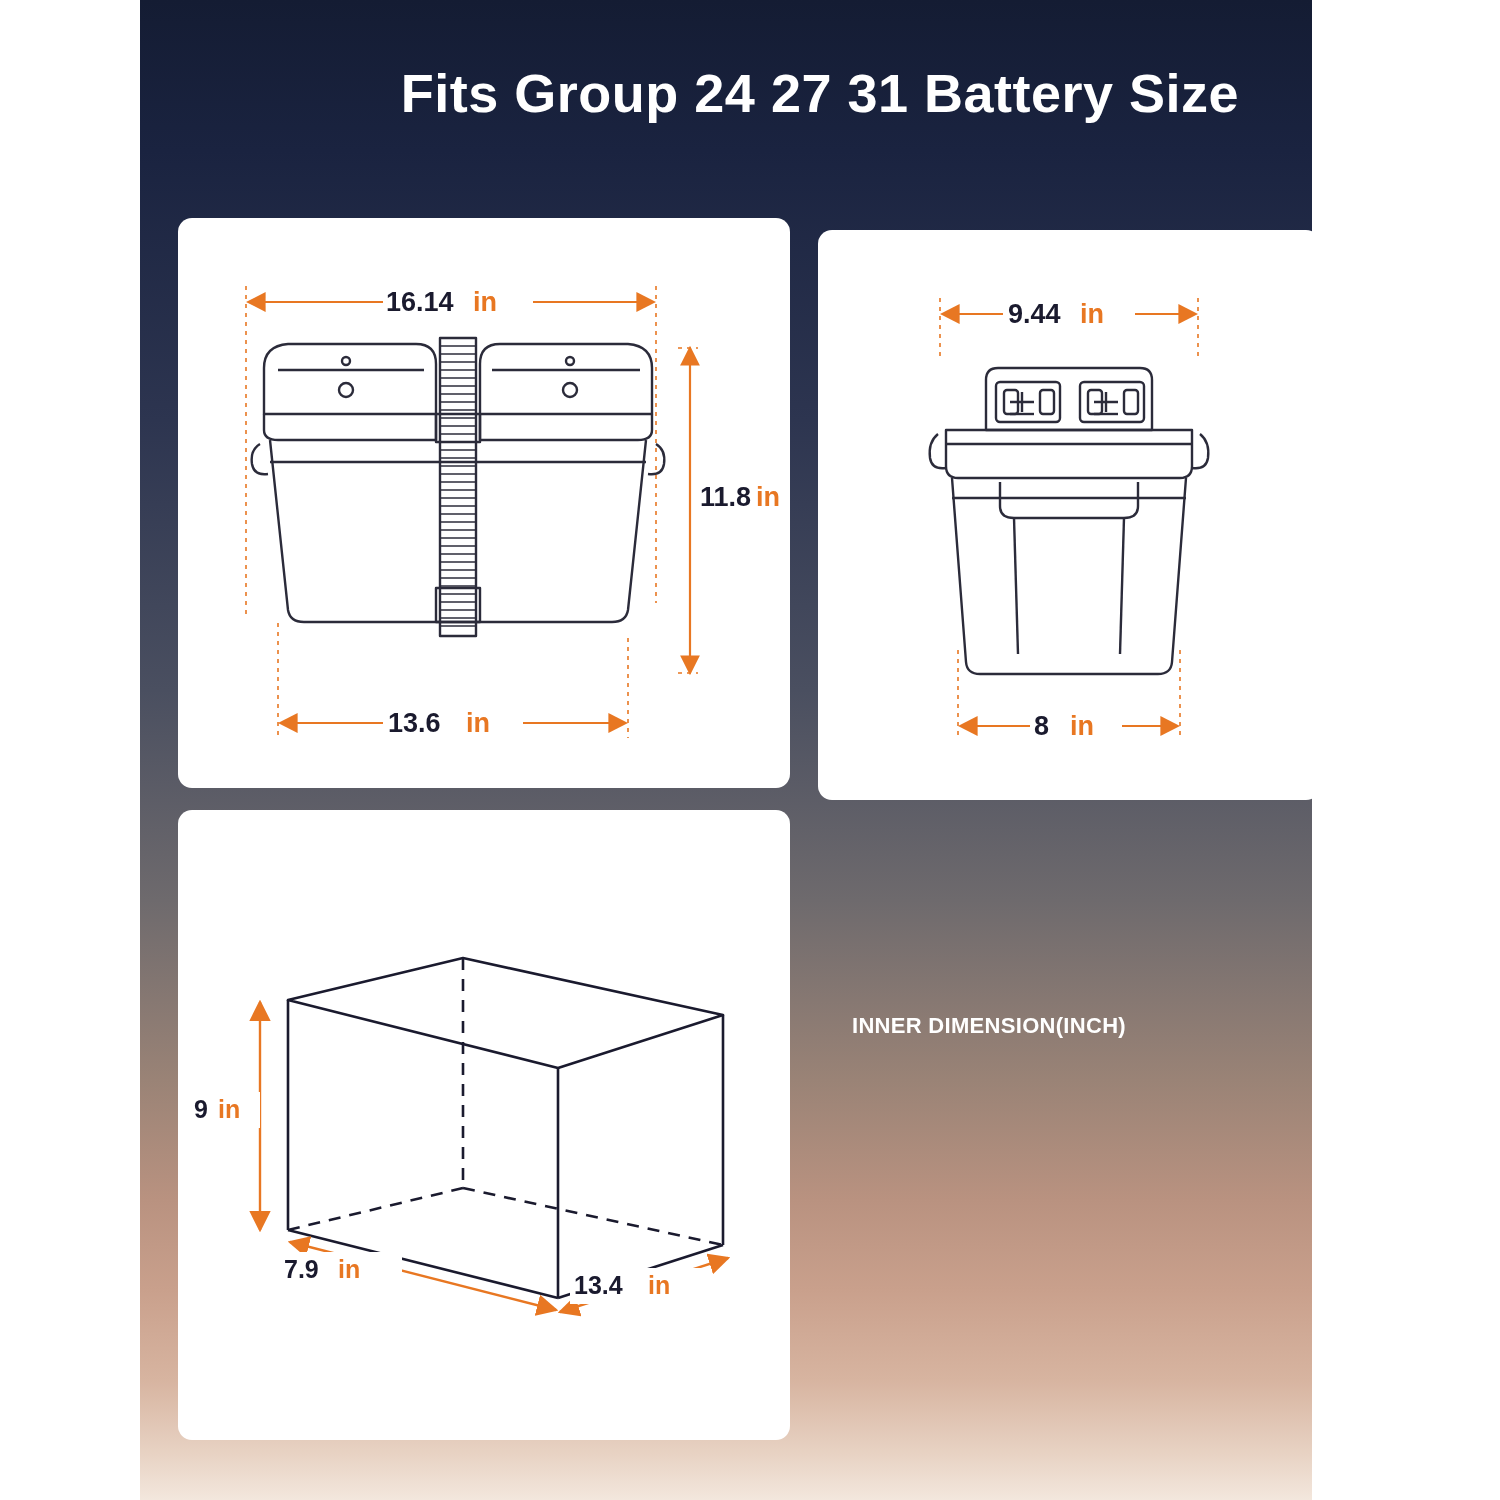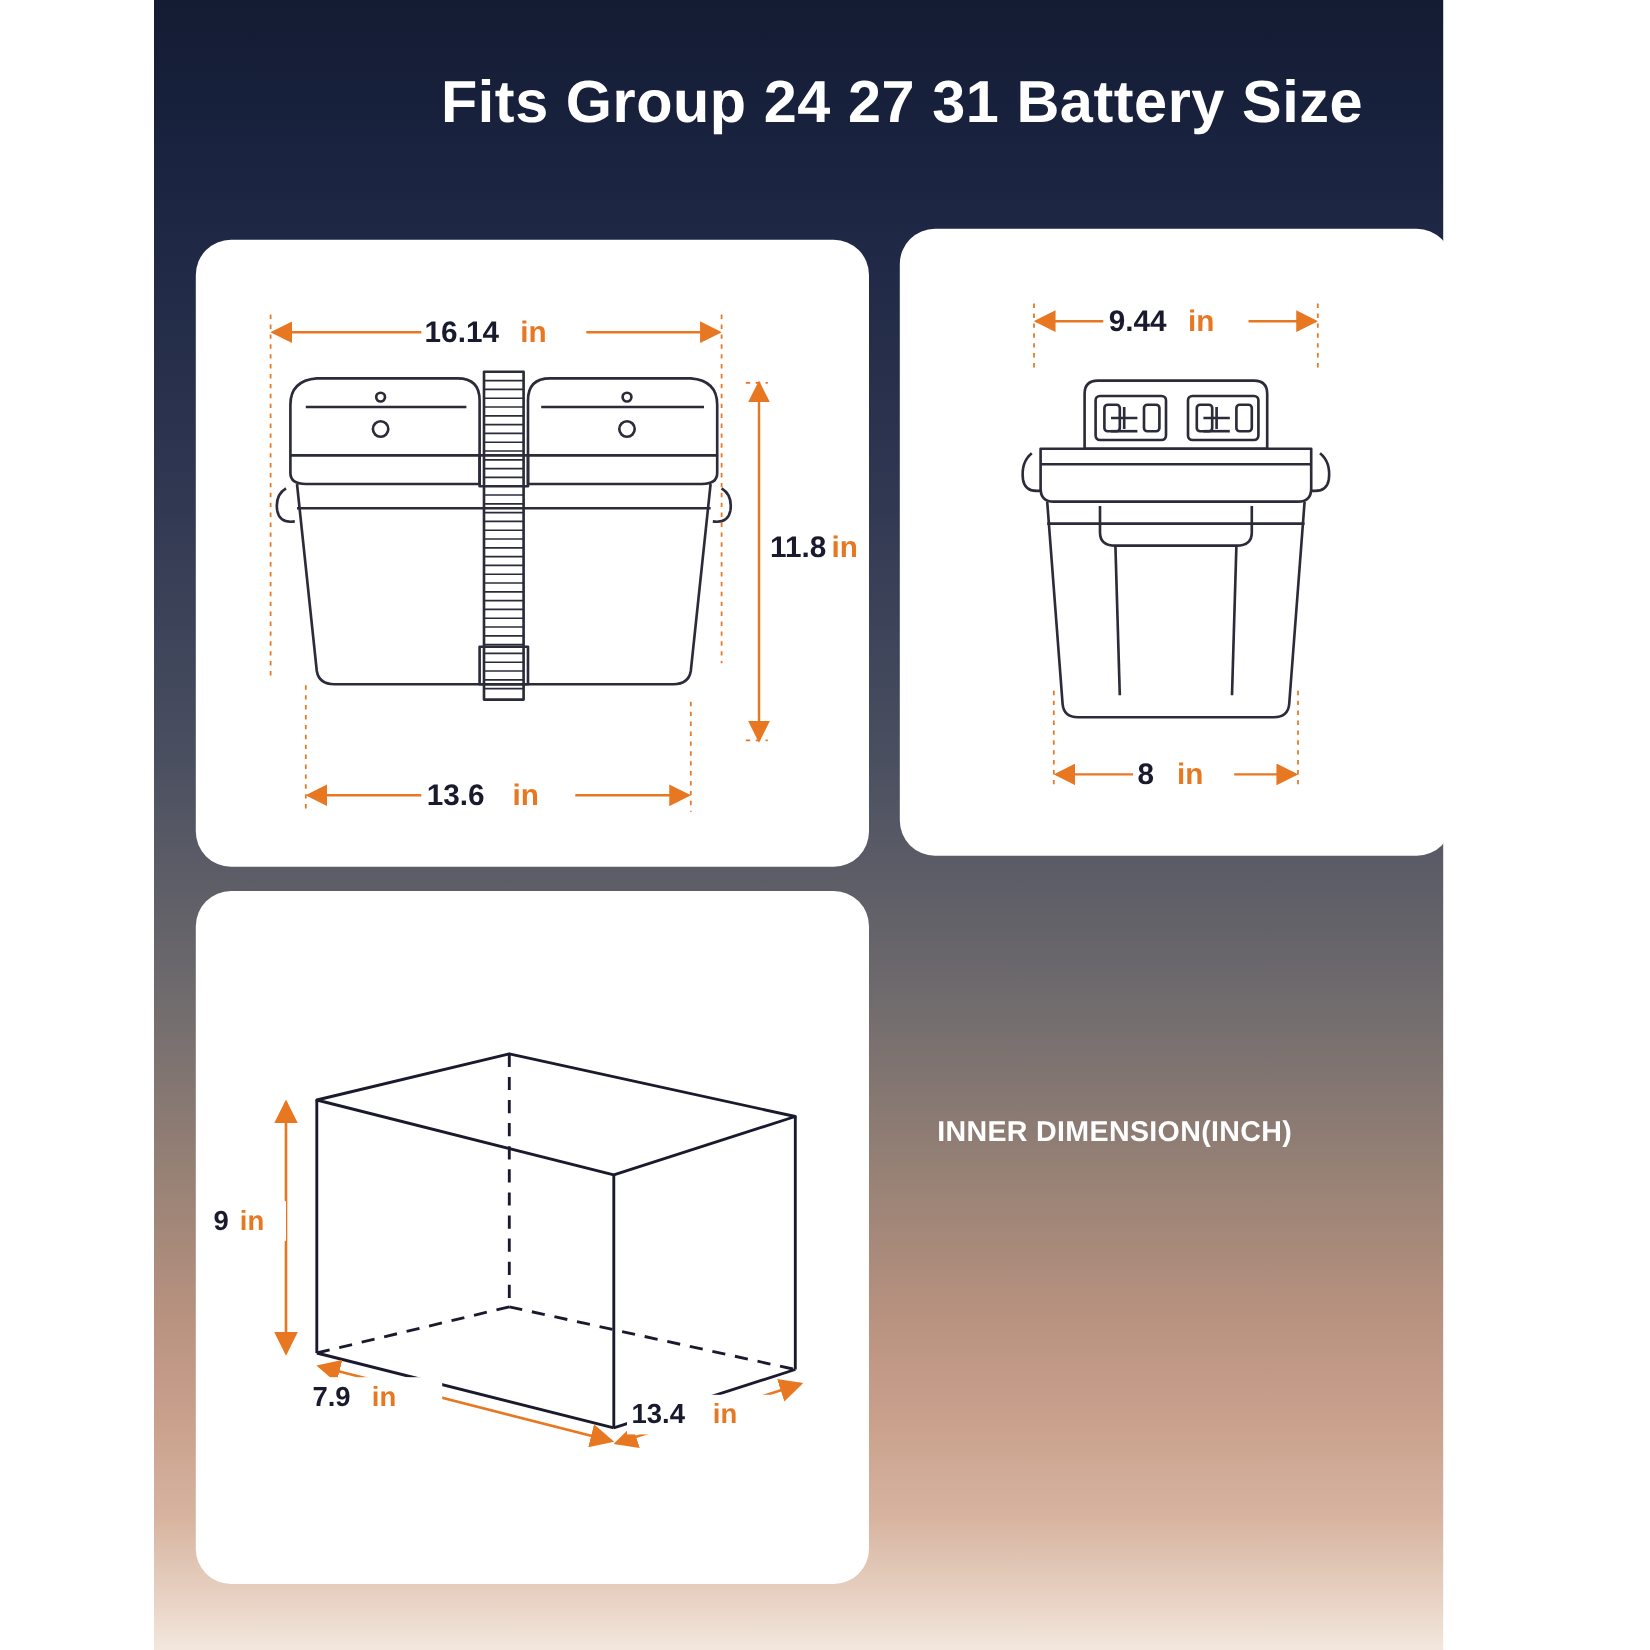--- a/index.html
+++ b/index.html
@@ -47,36 +47,36 @@
     text-align: center;
     color: #ffffff;
     font-size: 54px;
     font-weight: bold;
     letter-spacing: 0.5px;
   }
   
   .card {
     position: absolute;
     background: #ffffff;
-    border-radius: 32px;
+    border-radius: 14px;
   }
   #card-front { left: 38px;  top: 218px; width: 612px; height: 570px; }
-  #card-side  { left: 678px; top: 208px; width: 502px; height: 570px; }
+  #card-side  { left: 678px; top: 230px; width: 502px; height: 570px; }
   #card-inner { left: 38px;  top: 810px; width: 612px; height: 630px; }
 
   .card svg { display: block; width: 100%; height: 100%; }
 
   
   #inner-text {
     position: absolute;
     left: 712px;
     top: 1010px;
     width: 620px;
     color: #ffffff;
-    font-size: 26px;
+    font-size: 22px;
     font-weight: bold;
     line-height: 1.42;
     letter-spacing: 0.3px;
   }
   #inner-text div { white-space: nowrap; }
 
   
   .dim-num { font-family: "Liberation Sans", sans-serif; font-size: 27px; font-weight: bold; fill: #1a1a2e; }
   .dim-unit { font-family: "Liberation Sans", sans-serif; font-size: 27px; font-weight: bold; fill: #e87722; }
   .dim-num-s { font-size: 25px; }

